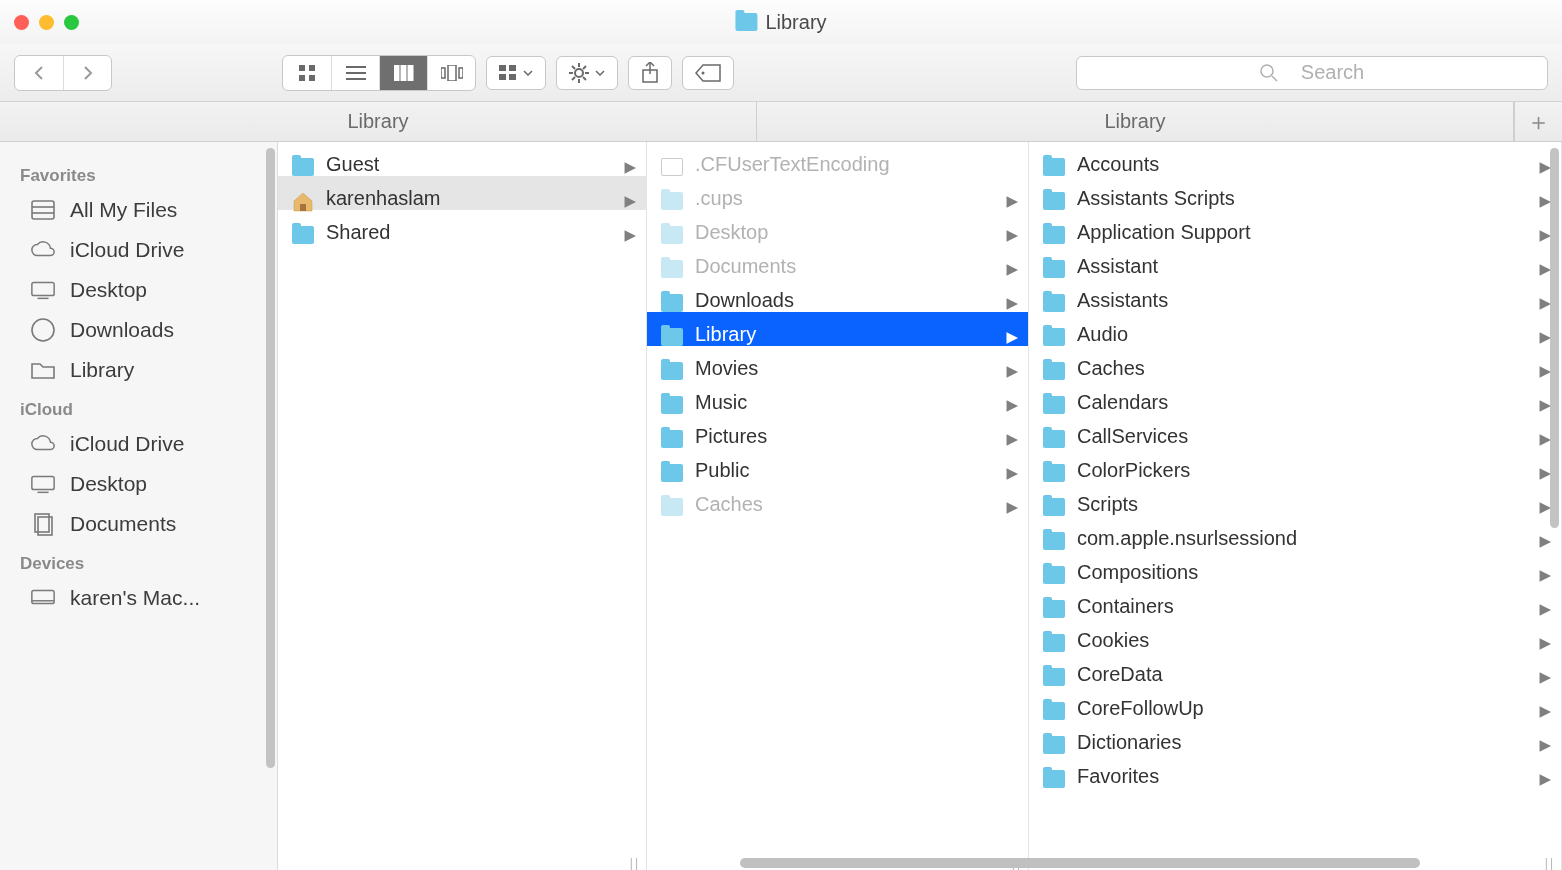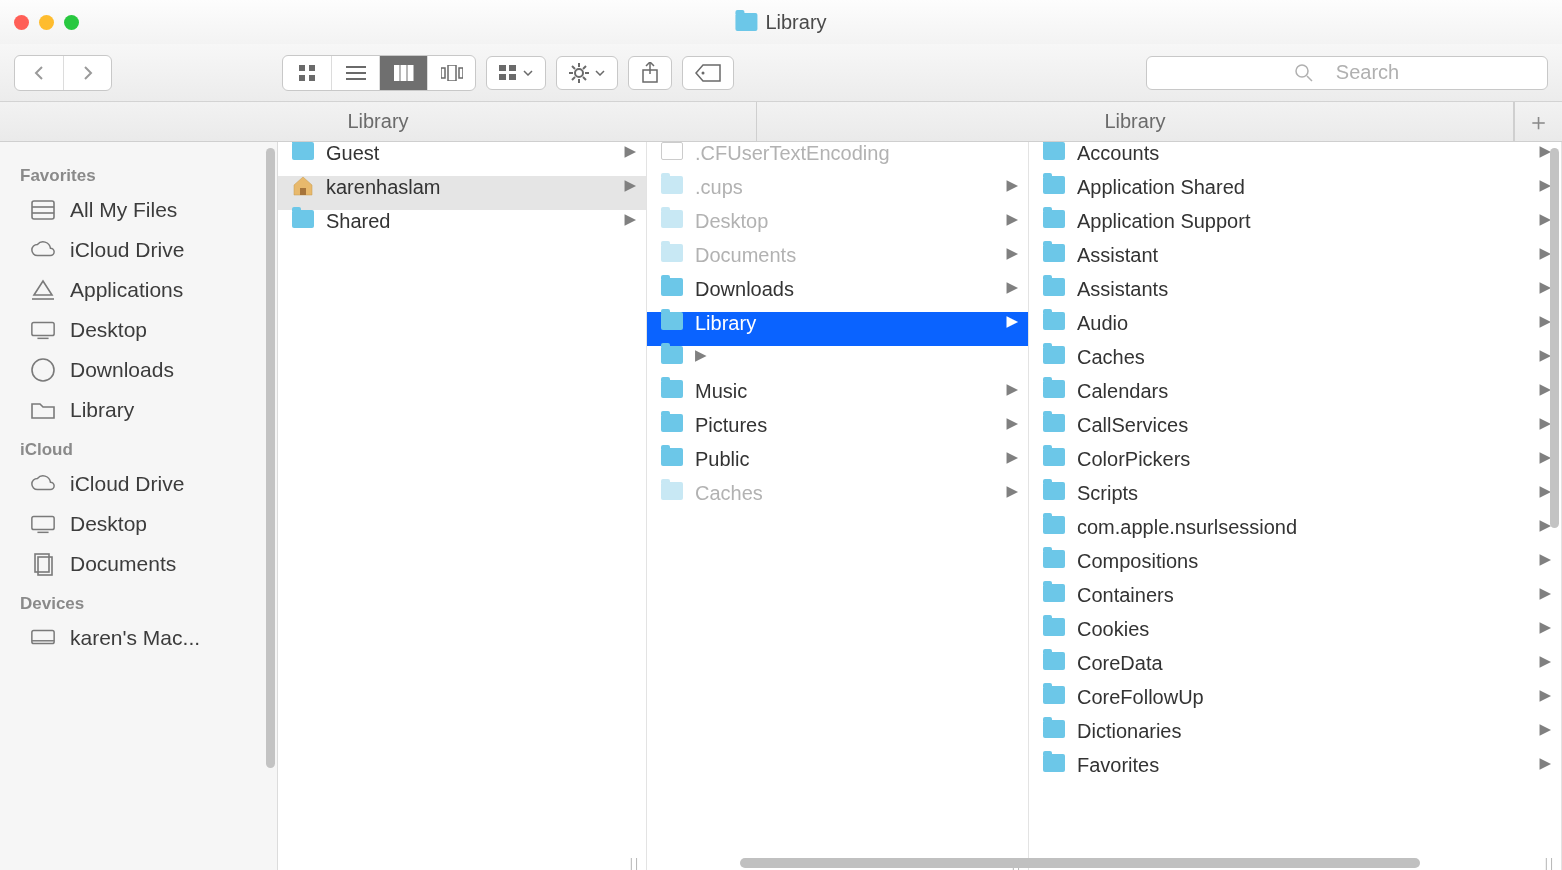--- a/index.html
+++ b/index.html
@@ -14,38 +14,38 @@
 .title .ticon{width:22px;height:18px;background:#6cc7e8;border-radius:2px;display:inline-block;position:relative}
 .title .ticon::before{content:'';position:absolute;top:-3px;left:0;width:9px;height:4px;background:#6cc7e8;border-radius:2px 2px 0 0}
 .toolbar{height:58px;background:linear-gradient(#f7f7f7,#ececec);border-bottom:1px solid #d3d3d3;display:flex;align-items:center;padding:0 14px;gap:10px}
 .seg{display:flex;border:1px solid #c8c8c8;border-radius:6px;overflow:hidden;background:#fff}
 .seg .btn{width:48px;height:34px;display:flex;align-items:center;justify-content:center;border-left:1px solid #dcdcdc;cursor:default}
 .seg .btn:first-child{border-left:none}
 .seg .btn.active{background:#6f6f6f}
 .seg .btn.active svg *{stroke:#fff;fill:#fff}
 .toolbtn{height:34px;border:1px solid #c8c8c8;border-radius:6px;background:#fff;display:flex;align-items:center;justify-content:center;padding:0 12px;cursor:default}
 .spacer{flex:1}
-.search{width:402px;height:34px;border:1px solid #c8c8c8;border-radius:6px;background:#fff;display:flex;align-items:center;justify-content:center;gap:23px;color:#b0b0b0;font-size:20px}
+.search{width:472px;height:34px;border:1px solid #c8c8c8;border-radius:6px;background:#fff;display:flex;align-items:center;justify-content:center;gap:23px;color:#b0b0b0;font-size:20px}
 .pathbar{height:40px;background:linear-gradient(#f2f2f2,#eaeaea);border-bottom:1px solid #cfcfcf;display:flex;align-items:stretch}
 .pathtab{flex:1;display:flex;align-items:center;justify-content:center;font-size:20px;color:#6b6b6b;border-right:1px solid #cfcfcf}
 .pathtab:last-of-type{border-right:none}
 .addtab{width:48px;border-left:1px solid #cfcfcf;display:flex;align-items:center;justify-content:center;color:#8a8a8a;font-size:24px}
 .body{display:flex;height:728px}
 .sidebar{width:278px;background:#f6f6f6;border-right:1px solid #dcdcdc;padding-top:14px;overflow-y:auto;position:relative}
 .sidebar .scroll{position:absolute;right:2px;top:6px;width:9px;height:620px;background:#c3c3c3;border-radius:5px}
 .sec-h{font-size:17px;color:#8a8a8a;font-weight:600;padding:10px 20px 4px}
 .sbi{display:flex;align-items:center;gap:14px;padding:8px 20px 8px 30px;font-size:21px;color:#3c3c3c;cursor:default}
 .sbi .icn{width:26px;height:22px;display:flex;align-items:center;justify-content:center;color:#7a7a7a}
 .columns{flex:1;display:flex;overflow:hidden;background:#fff}
 .col{border-right:1px solid #e3e3e3;overflow-y:auto;position:relative}
 .col.c1{width:369px}
 .col.c2{width:382px}
 .col.c3{width:382px;flex:1}
 .col .scroll3{position:absolute;right:2px;top:6px;width:9px;height:380px;background:#c3c3c3;border-radius:5px}
-.row{display:flex;align-items:flex-start;height:34px;padding:0 10px 0 14px;font-size:20px;color:#333;cursor:default;gap:12px}
+.row{display:flex;align-items:flex-end;height:34px;padding:0 10px 0 14px;font-size:20px;color:#333;cursor:default;gap:12px}
 .row.sel-gray{background:#e5e5e5}
 .row.sel-blue{background:#0a63ff;color:#fff}
 .row .fi{width:22px;height:18px;border-radius:2px;background:#6cc7e8;position:relative;flex-shrink:0}
 .row .fi::before{content:'';position:absolute;top:-3px;left:0;width:9px;height:4px;background:#6cc7e8;border-radius:2px 2px 0 0}
 .row .fi.dim{background:#c8e8f4}
 .row .fi.dim::before{background:#c8e8f4}
 .row .fi.home{background:none}
 .row .fi.home::before{display:none}
 .row .fi.file{background:#fff;border:1px solid #ccc}
 .row .fi.file::before{display:none}
@@ -197,29 +197,20 @@
         <div class="sbi">
           <span class="icn">
             <svg width="28" height="20" viewBox="0 0 28 20">
               <path d="M8 16a6 6 0 010-12 8 8 0 0114 4 4 4 0 010 8H8z" stroke="#7a7a7a" stroke-width="1.6" fill="none"></path>
             </svg>
           </span>
           <span>iCloud Drive</span>
         </div>
         <div class="sbi">
           <span class="icn">
-            <svg width="26" height="22" viewBox="0 0 26 22">
-              <path d="M4 16 L13 2 L22 16 Z" stroke="#7a7a7a" stroke-width="1.6" fill="none"></path>
-              <line x1="2" y1="20" x2="24" y2="20" stroke="#7a7a7a" stroke-width="1.6" fill="none"></line>
-            </svg>
-          </span>
-          <span>Applications</span>
-        </div>
-        <div class="sbi">
-          <span class="icn">
             <svg width="28" height="20" viewBox="0 0 28 20">
               <rect x="2" y="2" width="24" height="14" rx="2" stroke="#7a7a7a" stroke-width="1.6" fill="none"></rect>
               <line x1="8" y1="19" x2="20" y2="19" stroke="#7a7a7a" stroke-width="1.6" fill="none"></line>
             </svg>
           </span>
           <span>Desktop</span>
         </div>
         <div class="sbi">
           <span class="icn">
             <svg width="24" height="24" viewBox="0 0 24 24">
@@ -327,20 +318,21 @@
           <span class="name">Downloads</span>
           <span class="chev">▶</span>
         </div>
         <div class="row sel-blue">
           <span class="fi"></span>
           <span class="name">Library</span>
           <span class="chev">▶</span>
         </div>
         <div class="row">
           <span class="fi"></span>
+          <span class="name">Movies</span>
           <span class="chev">▶</span>
         </div>
         <div class="row">
           <span class="fi"></span>
           <span class="name">Music</span>
           <span class="chev">▶</span>
         </div>
         <div class="row">
           <span class="fi"></span>
           <span class="name">Pictures</span>
@@ -360,21 +352,21 @@
       </div>
     <div class="col c3" id="col3">
         <div class="scroll3"></div>
         <div class="row">
           <span class="fi"></span>
           <span class="name">Accounts</span>
           <span class="chev">▶</span>
         </div>
         <div class="row">
           <span class="fi"></span>
-          <span class="name">Application Shared</span>
+          <span class="name">Assistants Scripts</span>
           <span class="chev">▶</span>
         </div>
         <div class="row">
           <span class="fi"></span>
           <span class="name">Application Support</span>
           <span class="chev">▶</span>
         </div>
         <div class="row">
           <span class="fi"></span>
           <span class="name">Assistant</span>

